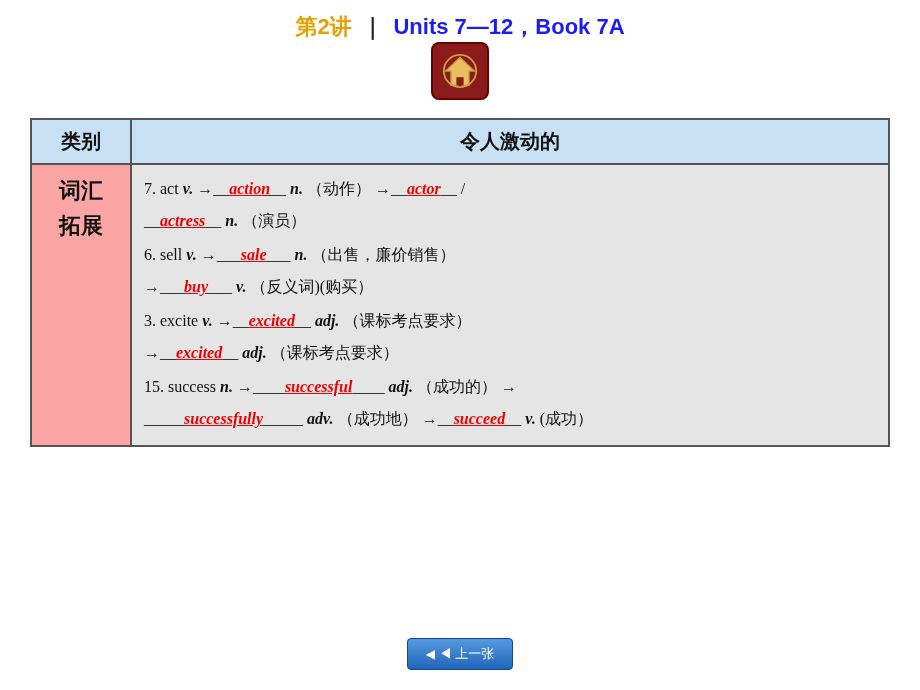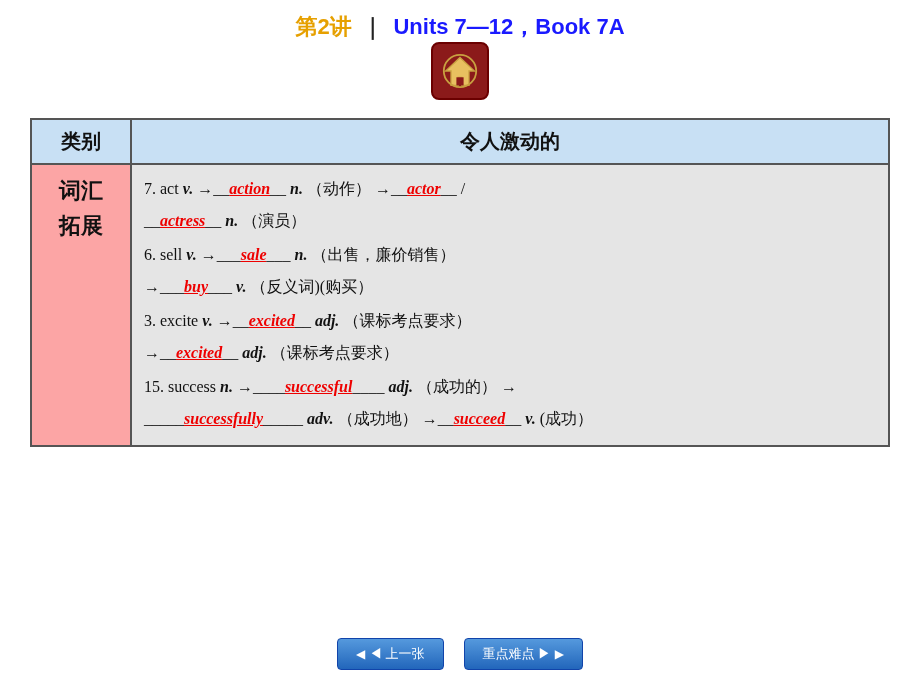--- a/index.html
+++ b/index.html
@@ -252,17 +252,13 @@
       </tr>
     </tbody>
   </table>
 </div>
 
 <div class="bottom-bar">
   <button class="nav-button">
     <span class="arrow-icon">◀</span>
     <span>◀ 上一张</span>
   </button>
-  <button class="nav-button">
-    <span>重点难点 ▶</span>
-    <span class="arrow-icon">▶</span>
-  </button>
 </div>
 
 </body></html>

